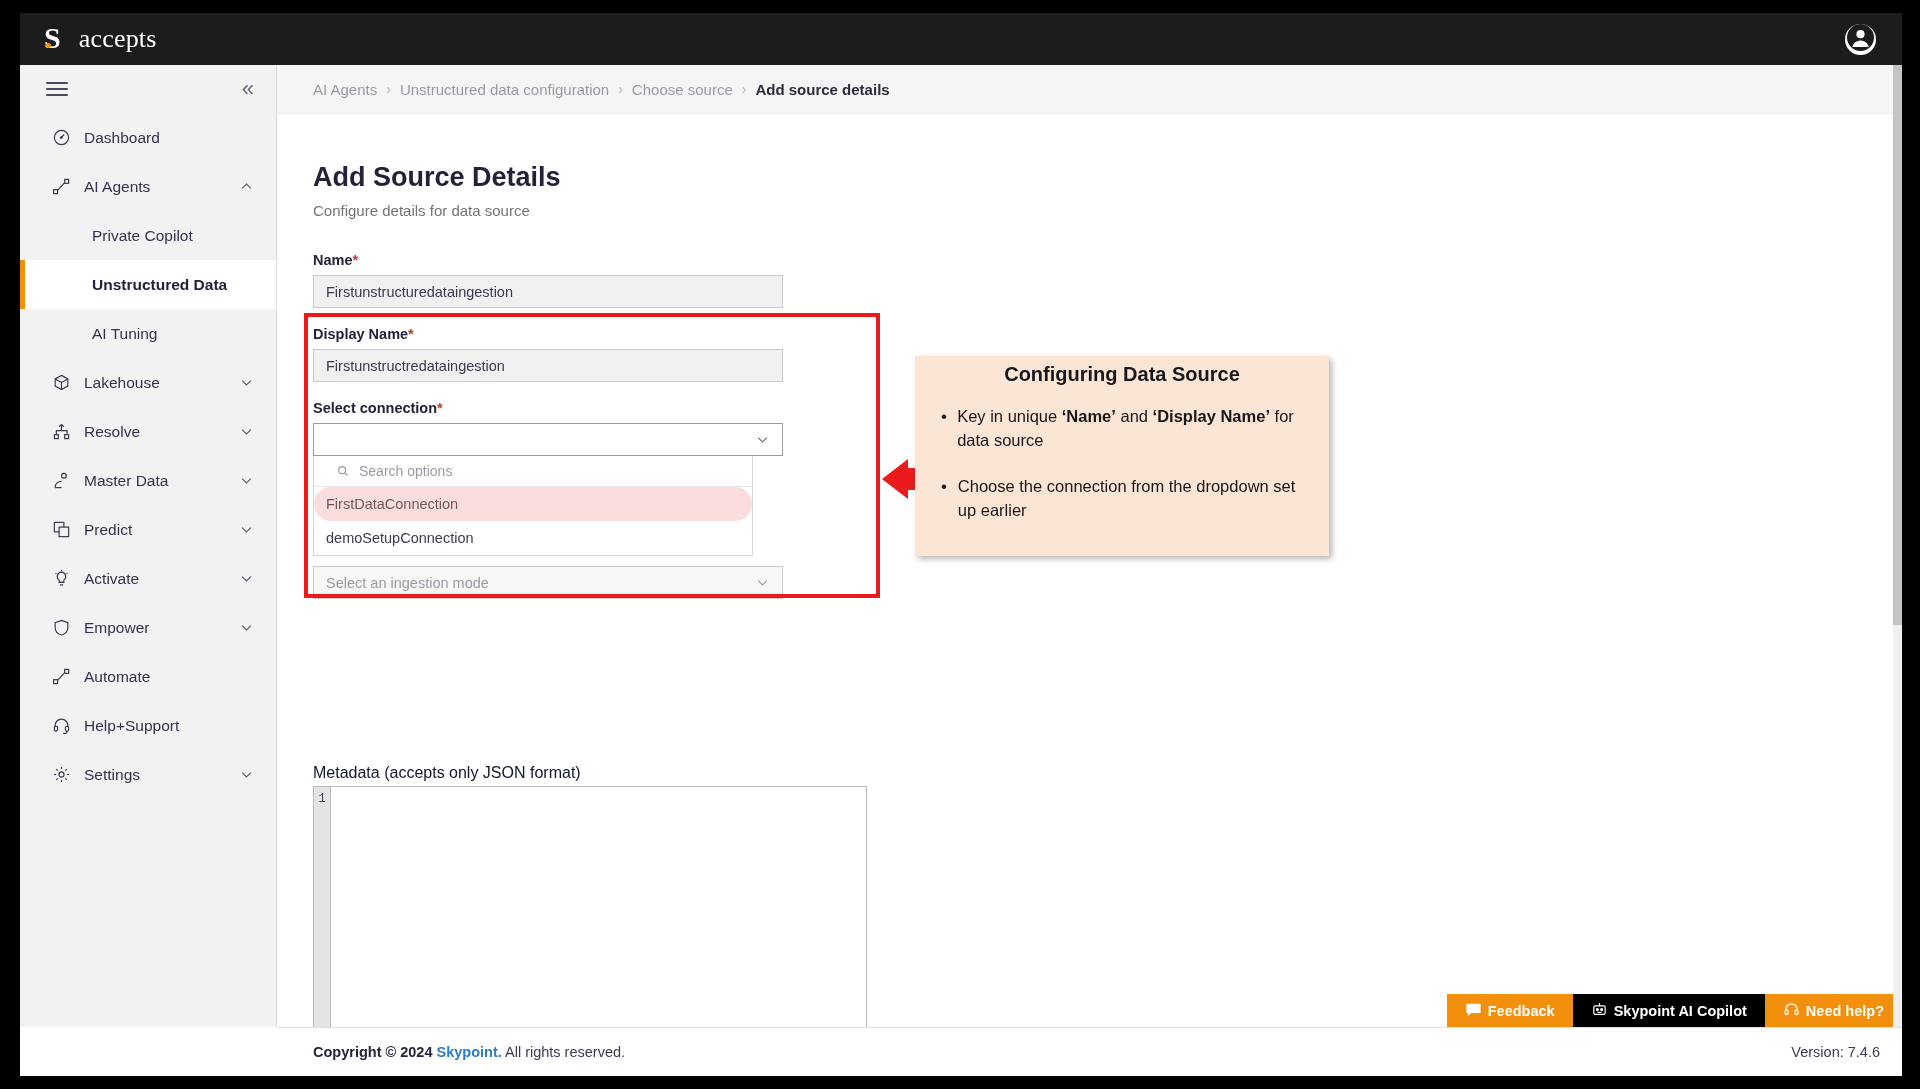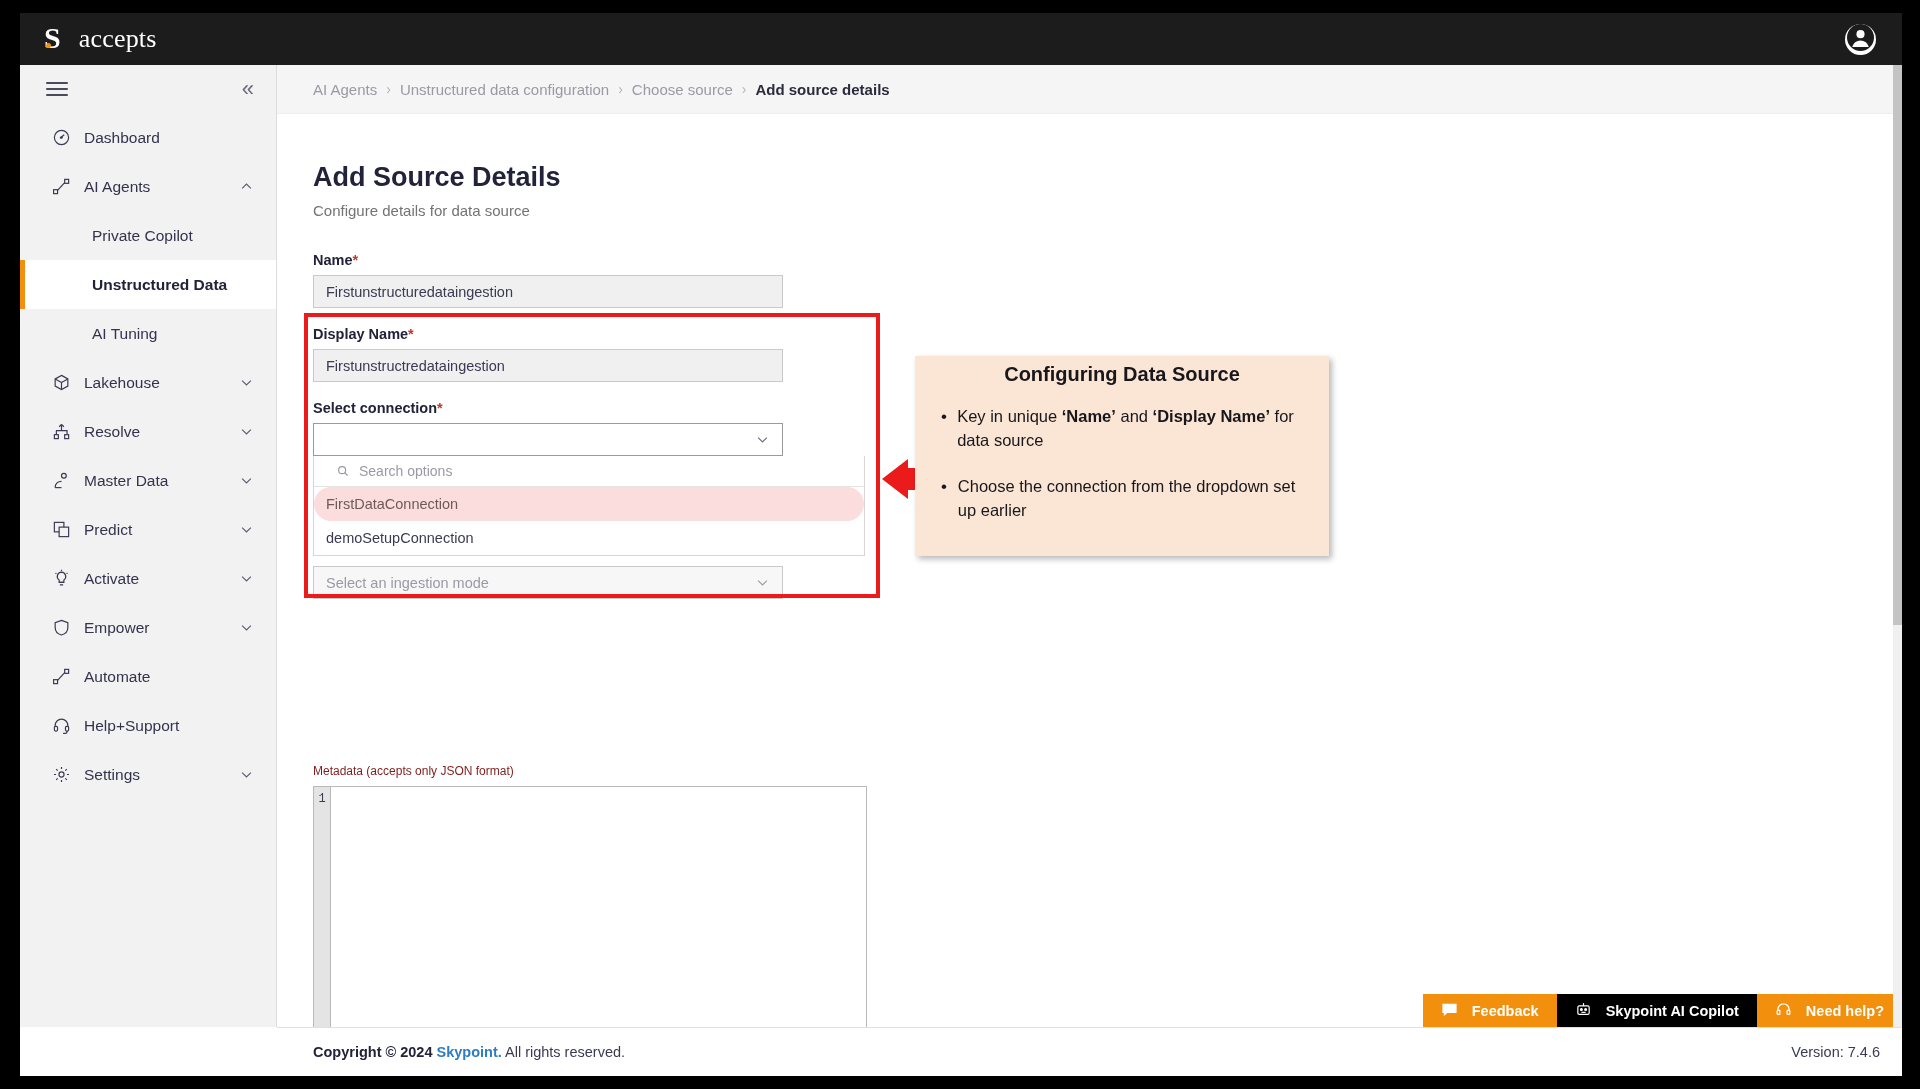--- a/index.html
+++ b/index.html
@@ -131,40 +131,40 @@
     justify-content: space-between;
   }
   .sel-input.placeholder-style {
     background: #f7f7f7; border: 1px solid #c9c9c9; color: #9a9aa5;
   }
   .sel-chev { color: #6b6b7b; }
   .sel-chev svg { width: 15px; height: 15px; display: block; }
 
   
   #dropdown {
-    width: 552px; background: #ffffff;
+    width: 440px; background: #ffffff;
     border: 1px solid #d6d6d6; border-top: none;
   }
   #dd-search {
     height: 31px; display: flex; align-items: center;
     padding-left: 22px; border-bottom: 1px solid #e3e3e3;
   }
   #dd-search .mag { margin-right: 9px; display: flex; }
   #dd-search .mag svg { width: 14px; height: 14px; }
   #dd-search .ph { font-size: 14px; color: #9a9aa5; }
   .dd-opt {
     height: 34px; display: flex; align-items: center;
     padding-left: 12px; font-size: 14.5px; color: #3a3a52; border-radius: 17px;
   }
   .dd-opt.selected { background: #fbdddd; color: #6f5a5a; }
 
   
   #meta-label {
     position: absolute; left: 36px; top: 650px;
-    font-size: 12px; color: #7f1d1d;
+    font-size: 16px; color: #0f172a;
   }
   #editor {
     position: absolute; left: 36px; top: 672px;
     width: 554px; height: 272px;
     border: 1px solid #b9b9b9; background: #fff; display: flex;
   }
   #gutter {
     width: 17px; background: #e4e4e4; border-right: 1px solid #b9b9b9;
     font-size: 12px; color: #3a3a52; text-align: center; padding-top: 5px;
     font-family: "Liberation Mono", monospace;
@@ -199,21 +199,21 @@
   .bullet-dot { width: 20px; color: #17171c; font-size: 17px; line-height: 1.45; }
   .bullet-text { font-size: 16.5px; color: #17171c; line-height: 1.45; }
   .bullet-text b { font-weight: bold; }
 
   
   #help-bar {
     position: absolute; right: 0; bottom: 0;
     height: 33px; display: flex; font-size: 14.5px; font-weight: bold;
   }
   .help-btn {
-    display: flex; align-items: center; gap: 14px;
+    display: flex; align-items: center; gap: 6px;
     padding: 0 18px; color: #ffffff; cursor: pointer;
   }
   .help-btn.orange { background: #f2900d; }
   .help-btn.dark { background: #000000; }
   .help-btn svg { width: 17px; height: 17px; }
 
   
   #footer {
     position: absolute; left: 257px; top: 1014px;
     width: 1625px; height: 49px; background: #ffffff;

